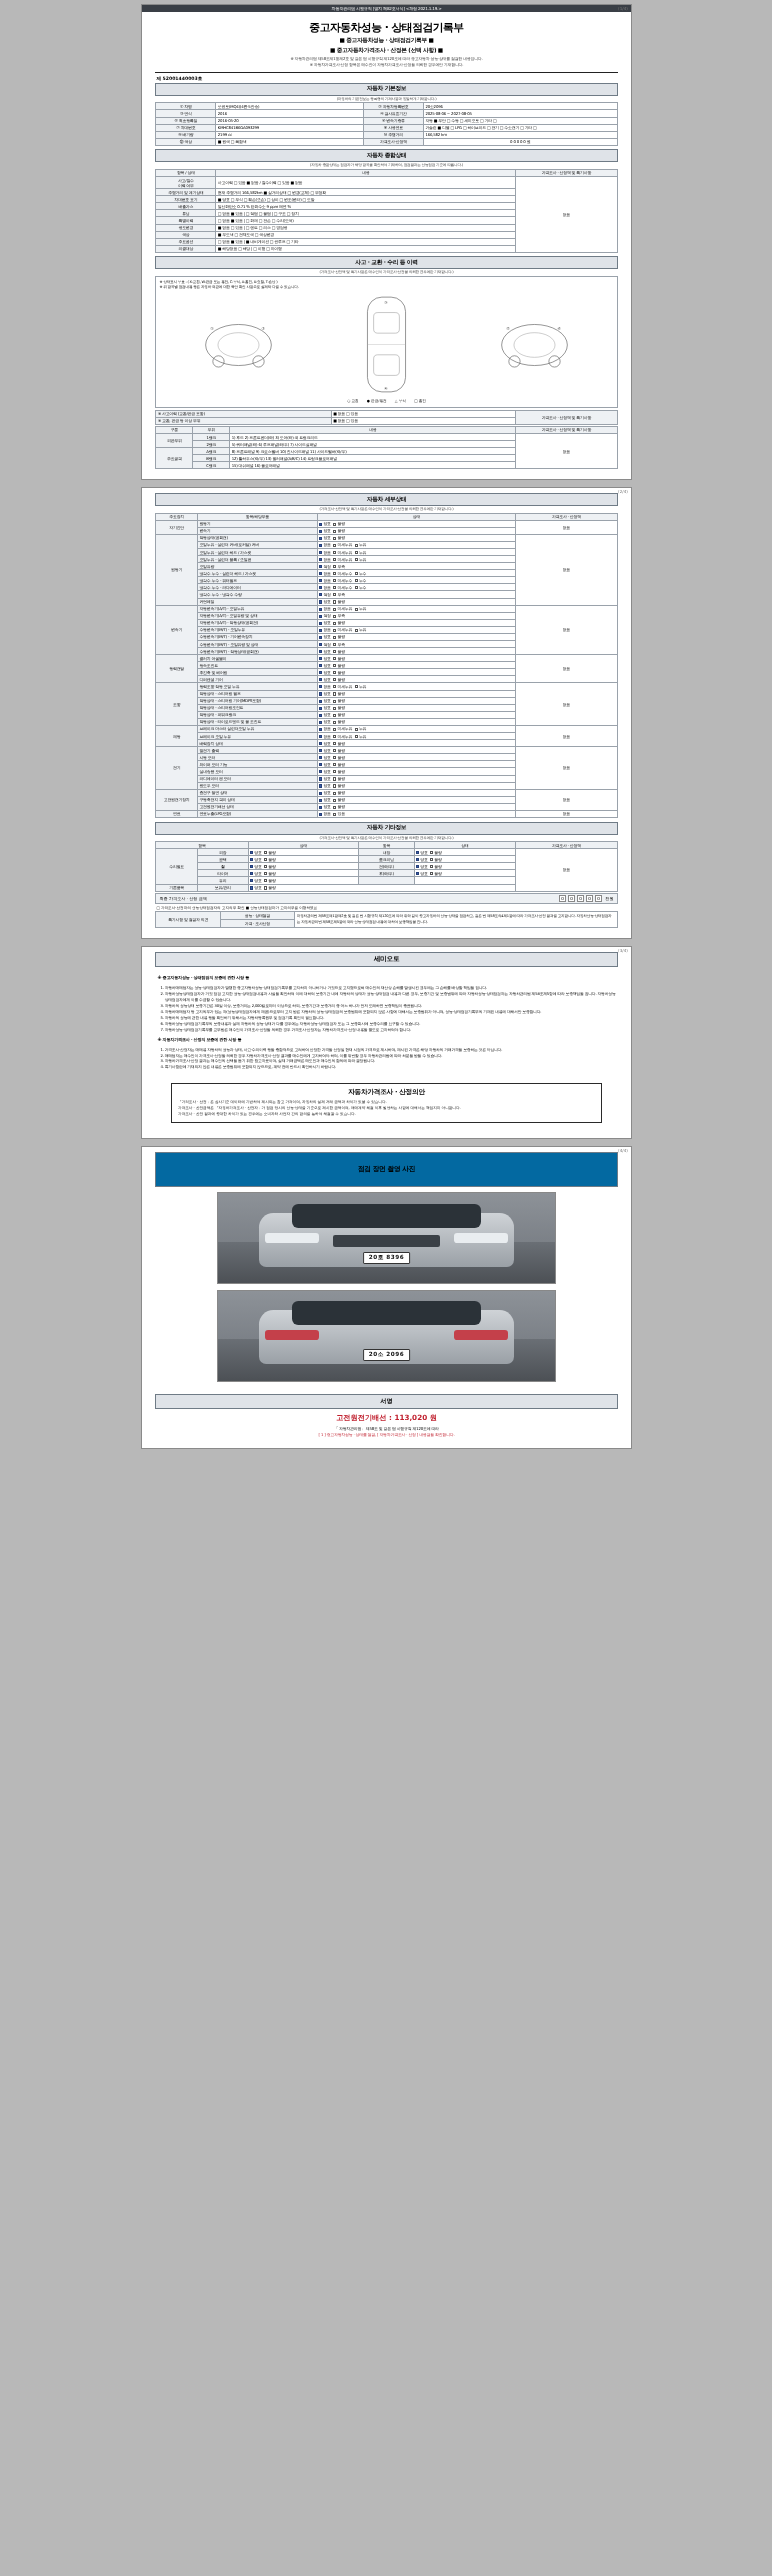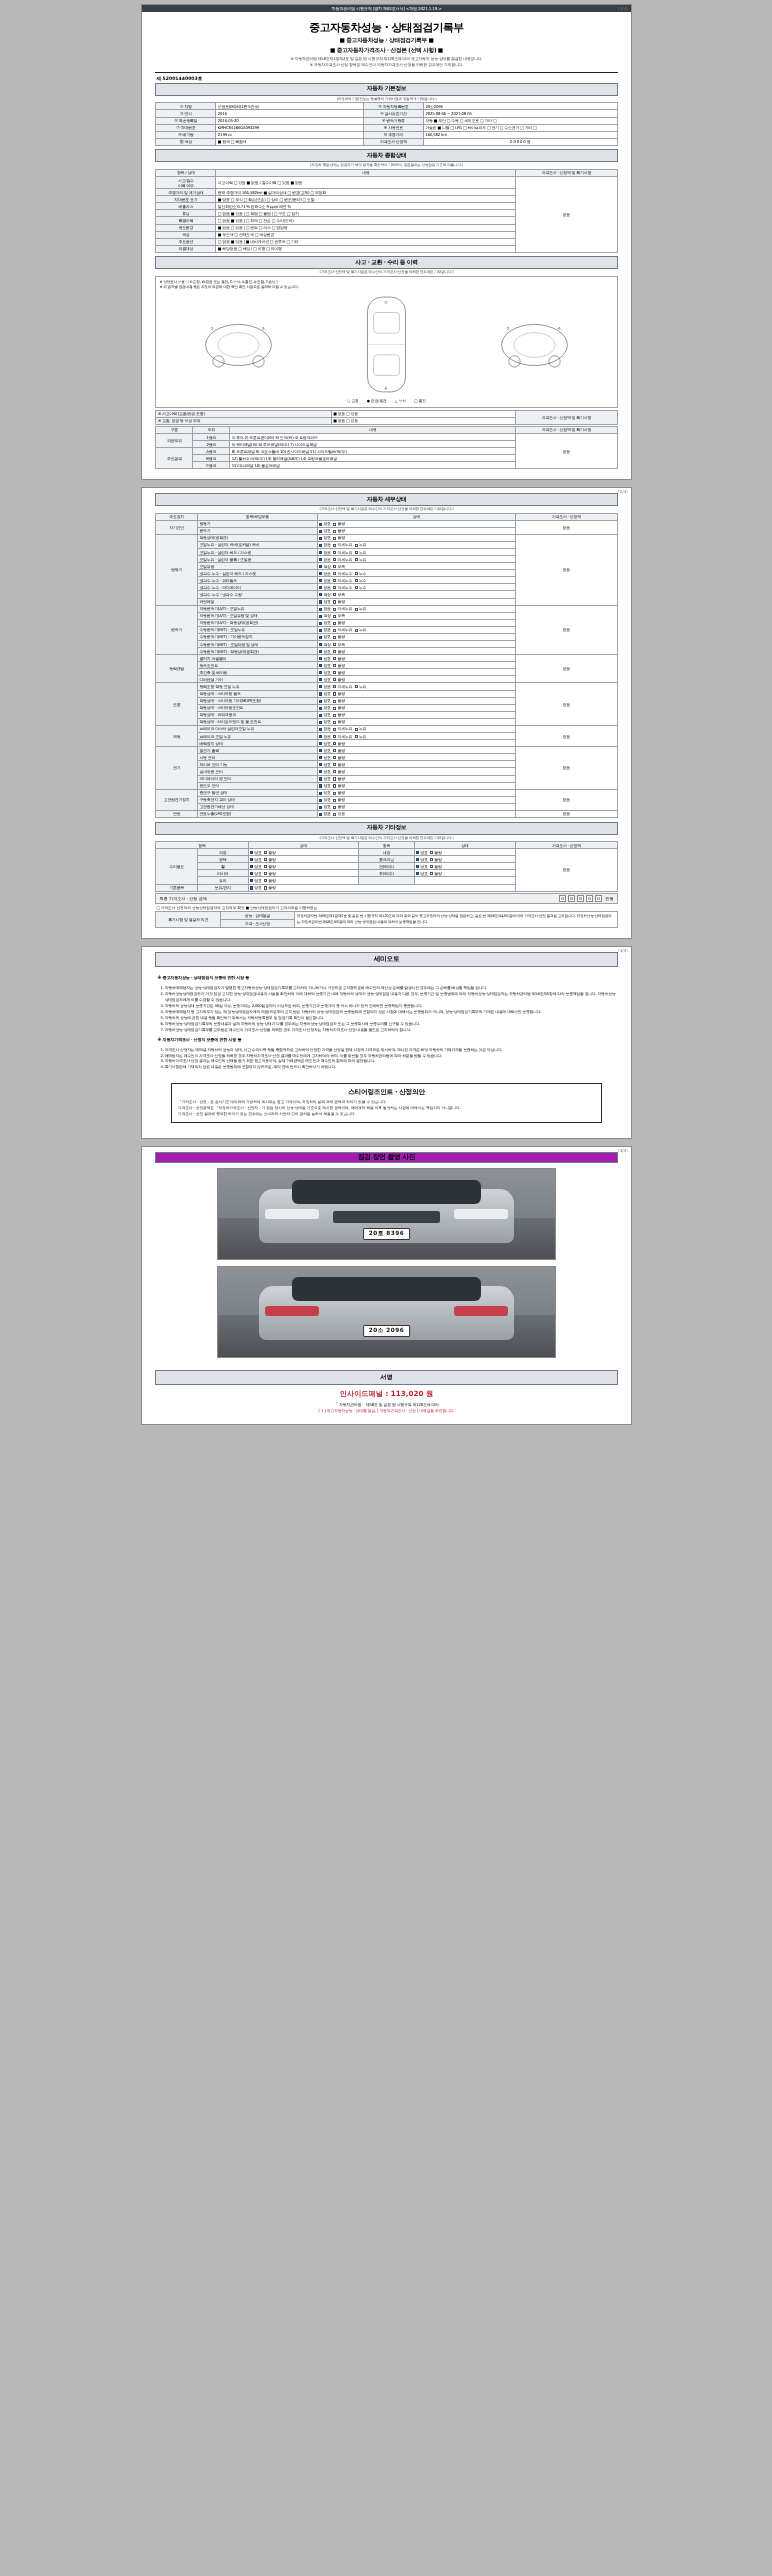--- a/index.html
+++ b/index.html
@@ -129,23 +129,23 @@
   .notice-h { font-weight: bold; margin: 4.1px 0 2.1px 0; font-size: 4.1px; }
   .guarantee-box {
     border: 1px solid #2a2a2a;
     padding: 4.1px 6.2px;
     margin: 5.2px 15.5px;
   }
   .guarantee-box h3 {
     text-align: center; font-size: 6.7px; margin: 0 0 2.6px 0; letter-spacing: -0.3px;
   }
   .photo-band {
-    background: #a21caf; border: 0.5px solid #6f7b86;
+    background: #0369a1; border: 0.5px solid #6f7b86;
     text-align: center; font-size: 6.7px; font-weight: bold;
-    padding: 0 0; letter-spacing: -0.3px;
+    padding: 12px 0; letter-spacing: -0.3px;
   }
   .photos { padding: 5.2px 62px; }
   .photo {
     width: 100%; height: 92px; margin-bottom: 5.2px;
     border: 0.5px solid #888;
     position: relative; overflow: hidden;
     background: linear-gradient(#8d9298, #6d7279);
   }
   .photo .floor {
     position: absolute; left: 0; right: 0; bottom: 0; height: 46%;
@@ -750,21 +750,21 @@
         </ol>
       <div class="notice-h">※ 자동차가격조사 · 산정의 보증에 관한 사항 등</div>
       <ol class="plain" id="notice-list-2" style="padding-left:7.2px;">
           <li>가격조사·산정자는 매매용 자동차의 성능과 상태, 사고·수리이력 등을 종합적으로 고려하여 산정한 가격을 산정일 현재 시점의 가격으로 제시하며, 제시된 가격은 해당 자동차의 거래가격을 보증하는 것은 아닙니다.</li>
           <li>매매업자는 매수인이 가격조사·산정을 의뢰한 경우 자동차가격조사·산정 결과를 매수인에게 고지하여야 하며, 이를 위반할 경우 자동차관리법에 따라 처분을 받을 수 있습니다.</li>
           <li>자동차가격조사·산정 결과는 매수인의 선택을 돕기 위한 참고자료이며, 실제 거래금액은 매도인과 매수인의 합의에 따라 결정됩니다.</li>
           <li>특기사항란에 기재되지 않은 내용은 보증범위에 포함되지 않으므로, 계약 전에 반드시 확인하시기 바랍니다.</li>
         </ol>
     </div>
     <div class="guarantee-box">
-      <h3>스티어링조인트 · 산정의안</h3>
+      <h3>자동차가격조사 · 산정의안</h3>
       <div class="small" id="guarantee-lines">
           <p style="margin: 0px 0px 2.1px;">「가격조사 · 산정」은 심사기준 데이터에 기반하여 제시되는 참고 가격이며, 자동차의 실제 거래 금액과 차이가 있을 수 있습니다.</p>
           <p style="margin: 0px 0px 2.1px;">가격조사 · 산정금액은 「자동차가격조사 · 산정자」가 점검 당시의 성능·상태를 기준으로 제시한 금액이며, 매매계약 체결 이후 발생하는 사항에 대해서는 책임지지 아니합니다.</p>
           <p style="margin: 0px 0px 2.1px;">가격조사 · 산정 결과에 중대한 차이가 있는 경우에는 소비자와 사업자 간의 협의를 통하여 해결할 수 있습니다.</p>
         </div>
     </div>
   </div>
 </div>
 
 <div class="page">
@@ -785,21 +785,21 @@
         <div class="floor"></div>
         <div class="car-body"></div>
         <div class="glass"></div>
         <div class="lamp l red"></div>
         <div class="lamp r red"></div>
         <div class="plate">20소 2096</div>
       </div>
     </div>
     <div class="sign-band">서명</div>
     <div class="price-line">
-      <span>인사이드패널 :</span>
+      <span>고전원전기배선 :</span>
       <span>113,020 원</span>
     </div>
     <div class="footer-note">
       <div>「 자동차관리법」 제58조 및 같은 법 시행규칙 제120조에 따라</div>
       <div class="red">[ 1 ] 중고자동차성능 · 상태를 점검,  [ 자동차가격조사 · 산정 ] 내용검을 확인합니다.</div>
     </div>
   </div>
 </div>
 
 

